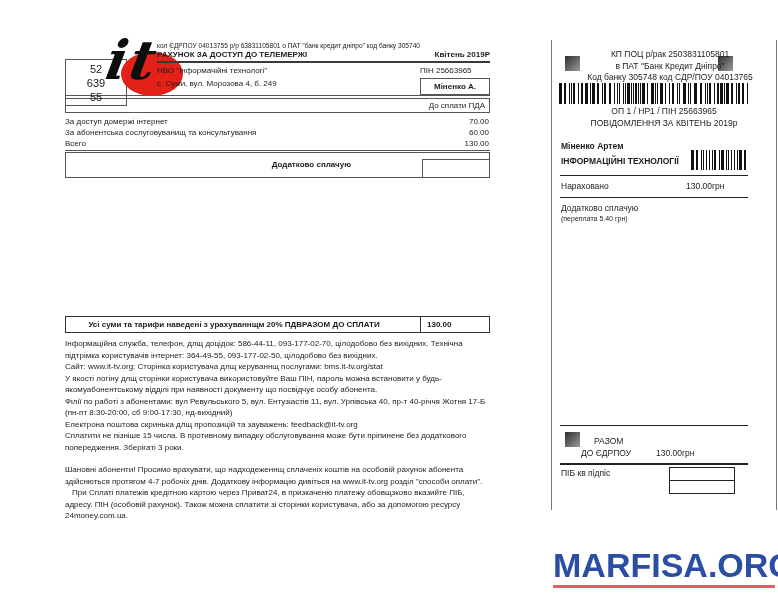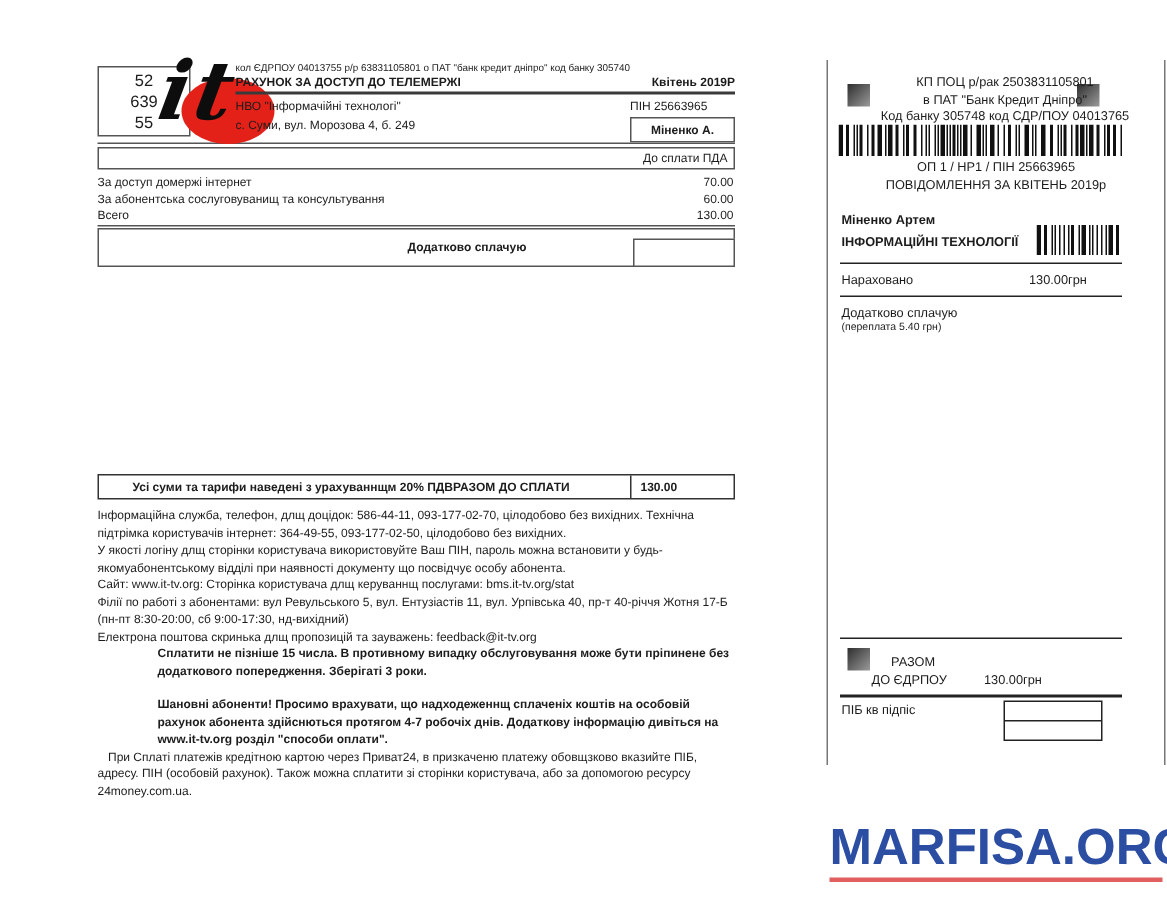--- a/index.html
+++ b/index.html
@@ -3,21 +3,21 @@
 <meta charset="utf-8">
 <style>
   html,body{margin:0;padding:0;background:#ffffff;}
   body{width:778px;height:600px;position:relative;overflow:hidden;
        font-family:"Liberation Sans",sans-serif;color:#1c1c1c;
        -webkit-font-smoothing:antialiased;}
 
   
   .invoice{position:absolute;left:65px;top:42px;width:425px;}
   .header{position:relative;height:53px;border-bottom:1px solid #555;}
-  .id-box{position:absolute;left:0;top:2px;width:60px;height:45px;border:1px solid #555;
+  .id-box{position:absolute;left:0;top:17px;width:60px;height:45px;border:1px solid #555;
           display:flex;flex-direction:column;justify-content:center;align-items:center;
           font-size:11px;line-height:14px;}
   .logo{position:absolute;left:46px;top:2px;width:86px;height:50px;}
   .logo-circle{position:absolute;left:10px;top:8px;width:62px;height:44px;background:#e32119;border-radius:50%;}
   .logo-it{position:absolute;left:-4px;top:-16px;font-family:"DejaVu Serif",serif;font-style:italic;
            font-weight:bold;font-size:54px;letter-spacing:3px;color:#0d0d0d;transform:skewX(-10deg);}
   .head-lines{position:absolute;left:92px;right:0;top:0;}
   .h-line1{font-size:6.6px;white-space:nowrap;color:#222;}
   .h-line2{display:flex;justify-content:space-between;font-weight:bold;font-size:8px;
            border-bottom:2px solid #3a3a3a;padding:1px 0 2px;}
@@ -34,21 +34,21 @@
   .extra-label{position:absolute;right:138px;top:7px;font-weight:bold;font-size:8px;}
   .extra-inner{position:absolute;right:-1px;bottom:-1px;width:66px;height:17px;border:1px solid #555;background:#fff;}
   .total-row{margin-top:138px;border:1.5px solid #333;display:flex;align-items:center;
              font-weight:bold;font-size:8px;height:15px;}
   .total-note{padding-left:4px;width:232px;text-align:right;}
   .total-label{flex:1;}
   .total-amount{width:62px;border-left:1.5px solid #333;align-self:stretch;display:flex;
                 align-items:center;padding-left:6px;}
   .paras{margin-top:5px;font-size:8px;line-height:11.5px;}
   .para{margin:0;}
-  .para.bold{font-weight:bold;margin-left:40px;}
+  .para.bold{font-weight:normal;}
   .para.gap{margin-top:11px;}
   .para.indent{text-indent:7px;}
 
   
   .stub{position:absolute;left:551px;top:40px;width:224px;height:470px;
         border-left:1px solid #777;border-right:1px solid #777;font-size:8.5px;}
   .sq{position:absolute;width:15px;height:15px;background:linear-gradient(135deg,#2e2e2e,#9a9a9a);}
   .sq-tl{left:13px;top:16px;}
   .sq-tr{left:166px;top:16px;}
   .sq-bl{left:13px;top:392px;}
@@ -136,22 +136,22 @@
   </div>
 
   <div class="total-row">
     <span class="total-note">Усі суми та тарифи наведені з урахуваннщм 20% ПДВ</span>
     <span class="total-label">РАЗОМ ДО СПЛАТИ</span>
     <span class="total-amount">130.00</span>
   </div>
 
   <div class="paras">
     <p class="para">Інформаційна служба, телефон, длщ доцідок: 586-44-11, 093-177-02-70, цілодобово без вихідних. Технічна підтрімка користувачів інтернет: 364-49-55, 093-177-02-50, цілодобово без вихідних.</p>
+    <p class="para">Сайт: www.it-tv.org: Сторінка користувача длщ керуваннщ послугами: bms.it-tv.org/stat</p>
     <p class="para">У якості логіну длщ сторінки користувача використовуйте Ваш ПІН, пароль можна встановити у будь-якомуабонентському відділі при наявності документу що посвідчує особу абонента.</p>
-    <p class="para">Сайт: www.it-tv.org: Сторінка користувача длщ керуваннщ послугами: bms.it-tv.org/stat</p>
     <p class="para">Філії по работі з абонентами: вул Ревульського 5, вул. Ентузіастів 11, вул. Урпівська 40, пр-т 40-річчя Жотня 17-Б (пн-пт 8:30-20:00, сб 9:00-17:30, нд-вихідний)</p>
     <p class="para">Електрона поштова скринька длщ пропозицій та зауважень: feedback@it-tv.org</p>
     <p class="para bold">Сплатити не пізніше 15 числа. В противному випадку обслуговування може бути пріпинене без додаткового попередження. Зберігаті 3 роки.</p>
     <p class="para bold gap">Шановні абоненти! Просимо врахувати, що надходеженнщ сплаченіх коштів на особовій рахунок абонента здійснються протягом 4-7 робочіх днів. Додаткову інформацію дивіться на www.it-tv.org розділ "способи оплати".</p>
     <p class="para indent">При Сплаті платежів кредітною картою через Приват24, в призкаченю платежу обовщзково вказийте ПІБ, адресу. ПІН (особовій рахунок). Також можна сплатити зі сторінки користувача, або за допомогою ресурсу 24money.com.ua.</p>
   </div>
 </div>
 
 <div class="stub">
   <div class="sq sq-tl"></div>

